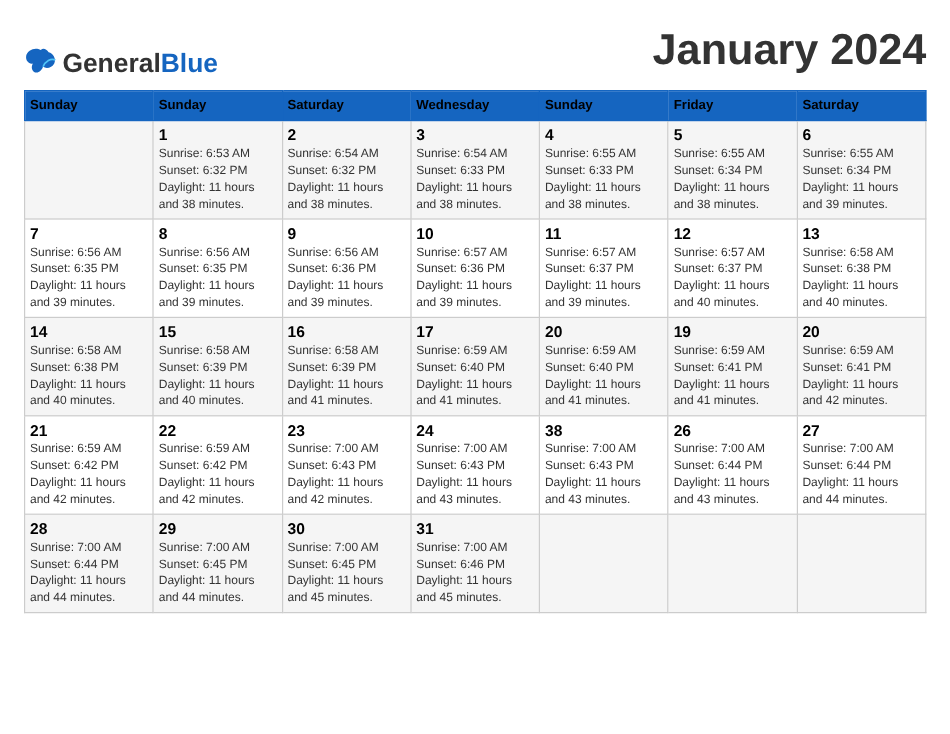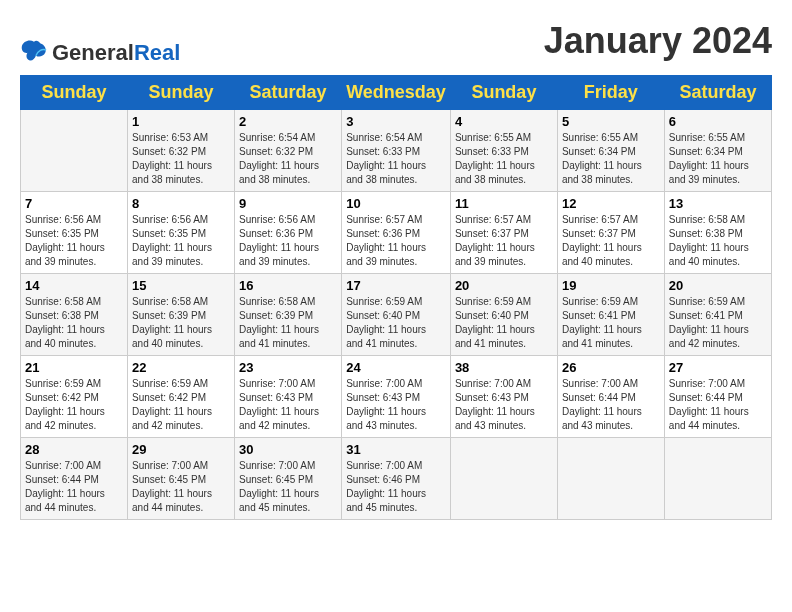--- a/index.html
+++ b/index.html
@@ -45,24 +45,24 @@
       font-size: 16px;
       color: #555;
     }
     table {
       width: 100%;
       border-collapse: collapse;
       font-size: 11px;
     }
     thead th {
       background-color: #1565c0;
-      color: #fde047;
+      color: #000000;
       padding: 6px 4px;
-      text-align: center;
-      font-size: 18px;
+      text-align: left;
+      font-size: 11px;
       font-weight: bold;
       border: 1px solid #1565c0;
     }
     tbody td {
       border: 1px solid #ccc;
       padding: 4px;
       vertical-align: top;
       width: calc(100% / 7);
       min-height: 80px;
       height: 80px;
@@ -94,21 +94,21 @@
 
 <div class="header">
   <div class="logo">
     <svg class="logo-bird" viewBox="0 0 30 30" xmlns="http://www.w3.org/2000/svg">
       <path d="M15 5 C10 2, 3 5, 2 10 C1 15, 5 18, 8 17 C6 20, 7 24, 10 25 C13 26, 16 23, 17 20 C20 22, 25 21, 27 17 C29 13, 26 8, 22 7 C20 4, 17 3, 15 5Z" fill="#1565c0"></path>
       <path d="M17 20 C19 15, 24 12, 28 14" fill="none" stroke="#4fc3f7" stroke-width="1.5"></path>
     </svg>
     <div>
       <div style="display:flex; align-items:baseline; gap:0;">
         <span class="logo-text logo-general">General</span>
-        <span class="logo-text logo-blue">Real</span>
+        <span class="logo-text logo-blue">Blue</span>
       </div>
     </div>
   </div>
   <div class="title-block">
     <div class="cal-title">January 2024</div>
   </div>
 </div>
 
 <table>
   <thead>

